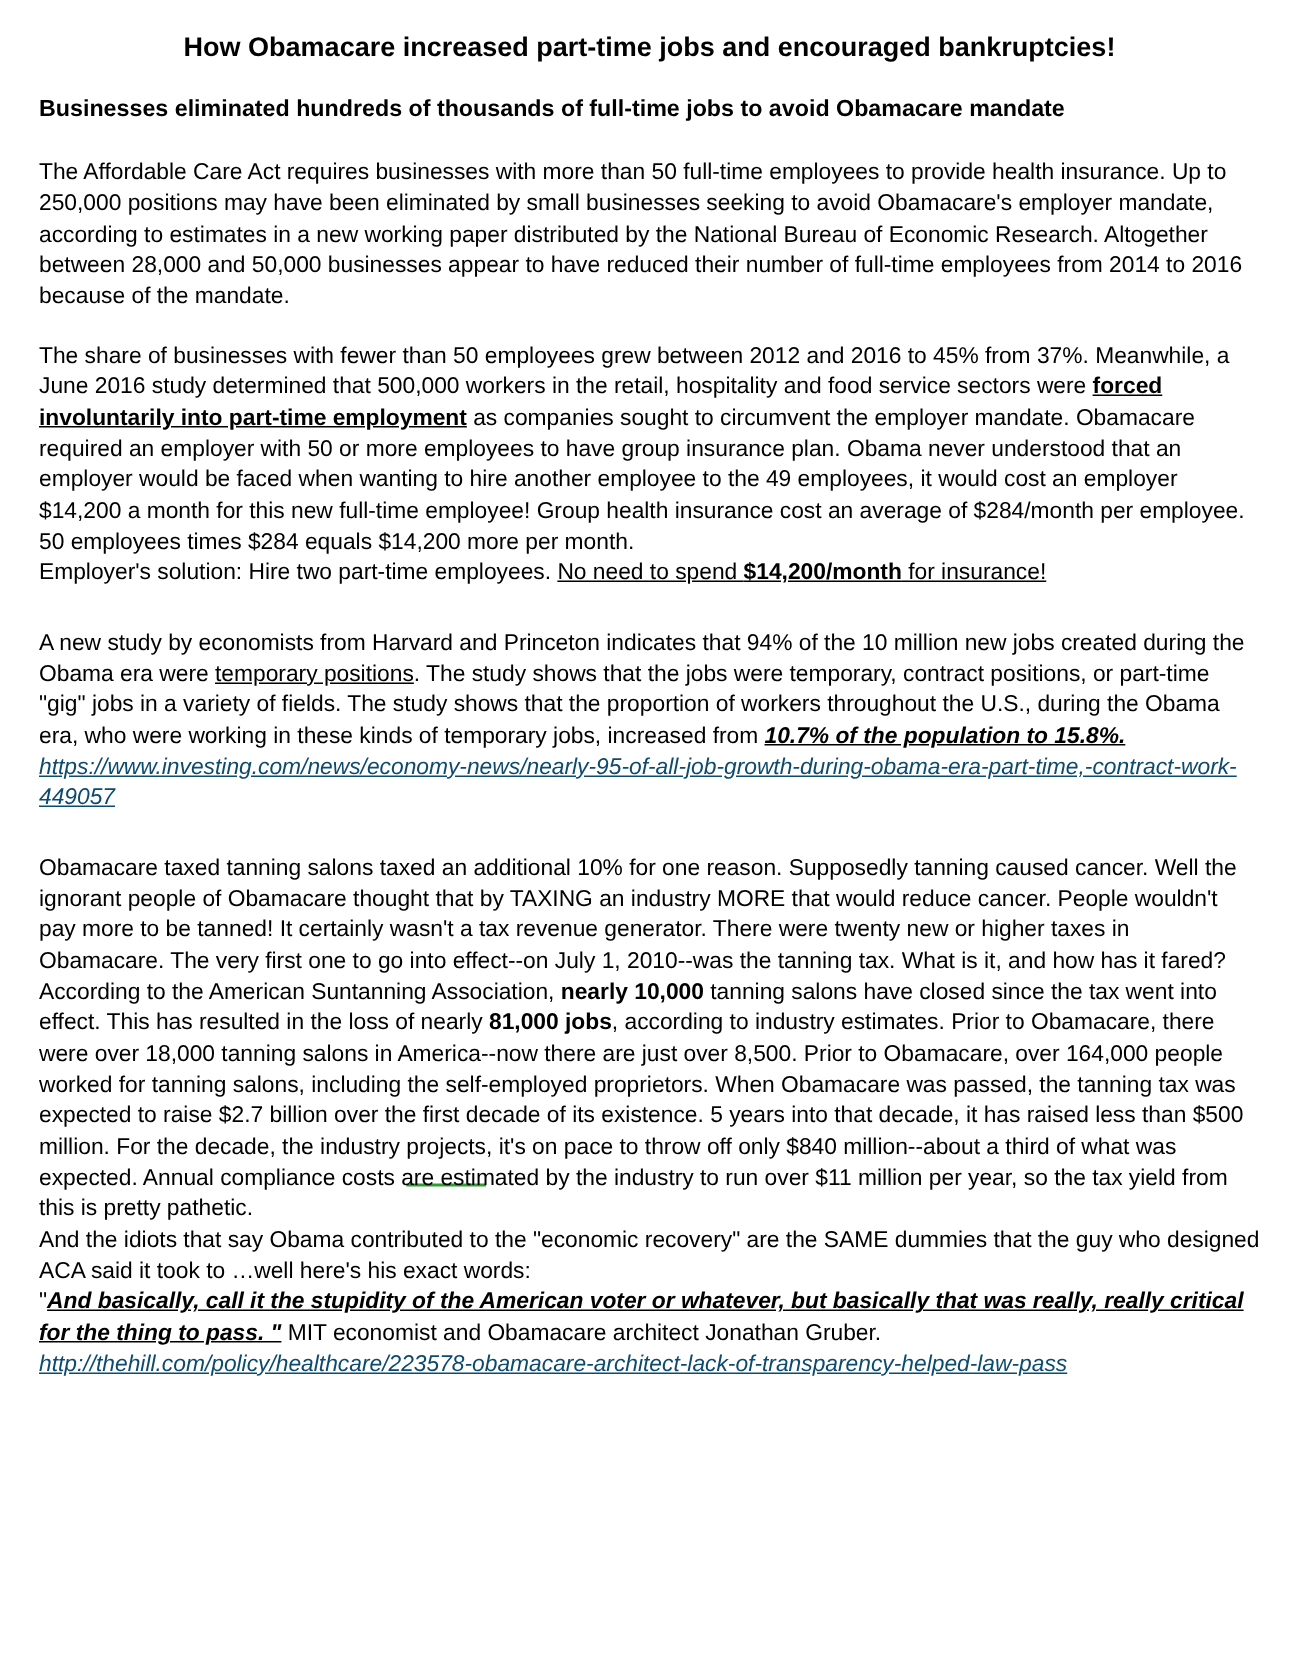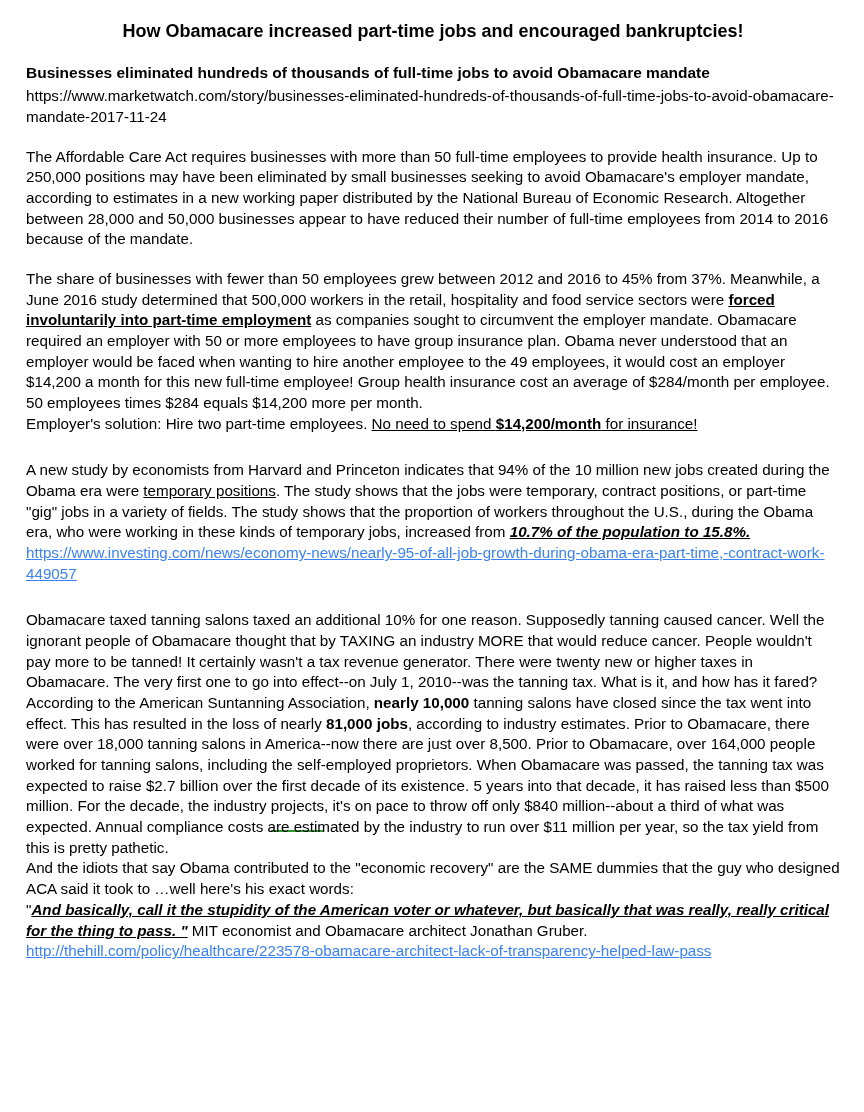--- a/index.html
+++ b/index.html
@@ -40,42 +40,42 @@
   }
   .gap-md { height: 19px; }
   .gap-lg { height: 26px; }
   .url {
     font-size: 15.2px;
     line-height: 1.36;
     color: #000000;
     word-break: break-word;
   }
   .url.link {
-    color: #3b82f6;
+    color: #0c4a6e;
     text-decoration: underline;
     cursor: pointer;
+    font-style: italic;
   }
   b { font-weight: bold; }
   .u { text-decoration: underline; }
   .bu { font-weight: bold; text-decoration: underline; }
   .biu { font-weight: bold; font-style: italic; text-decoration: underline; }
   .spell {
     border-bottom: 2px solid #2f9e2f;
     padding-bottom: 16px;
   }
 </style>
 </head>
 <body>
 
 <div class="page">
 
   <h1 class="doc-title">How Obamacare increased part-time jobs and encouraged bankruptcies!</h1>
 
   <div class="section-heading">Businesses eliminated hundreds of thousands of full-time jobs to avoid Obamacare mandate</div>
-  <div class="url">https://www.marketwatch.com/story/businesses-eliminated-hundreds-of-thousands-of-full-time-jobs-to-avoid-obamacare-mandate-2017-11-24</div>
 
   <div class="gap-md"></div>
 
   <p class="body">The Affordable Care Act requires businesses with more than 50 full-time employees to provide health insurance.  Up to 250,000 positions may have been eliminated by small businesses seeking to avoid Obamacare's employer mandate, according to estimates in a new working paper distributed by the National Bureau of Economic Research.  Altogether between 28,000 and 50,000 businesses appear to have reduced their number of full-time employees from 2014 to 2016 because of the mandate.</p>
 
   <div class="gap-md"></div>
 
   <p class="body"><span>The share of businesses with fewer than 50 employees grew between 2012 and 2016 to 45% from 37%.  Meanwhile, a June 2016 study determined that 500,000 workers in the retail, hospitality and food service sectors were </span><span class="bu">forced involuntarily into part-time employment</span><span> as companies sought to circumvent the employer mandate.   Obamacare required an employer with 50 or more employees to have group insurance plan. Obama never understood that an employer would be faced when wanting to hire another employee to the 49 employees, it would cost an employer $14,200 a month for this new full-time employee!  Group health insurance cost an average of $284/month per employee.</span></p>
   <p class="body">50 employees times $284 equals $14,200 more per month.</p>
   <p class="body"><span>Employer's solution: Hire two part-time employees. </span><span class="u">No need to spend </span><span class="bu">$14,200/month</span><span class="u"> for insurance!</span></p>

